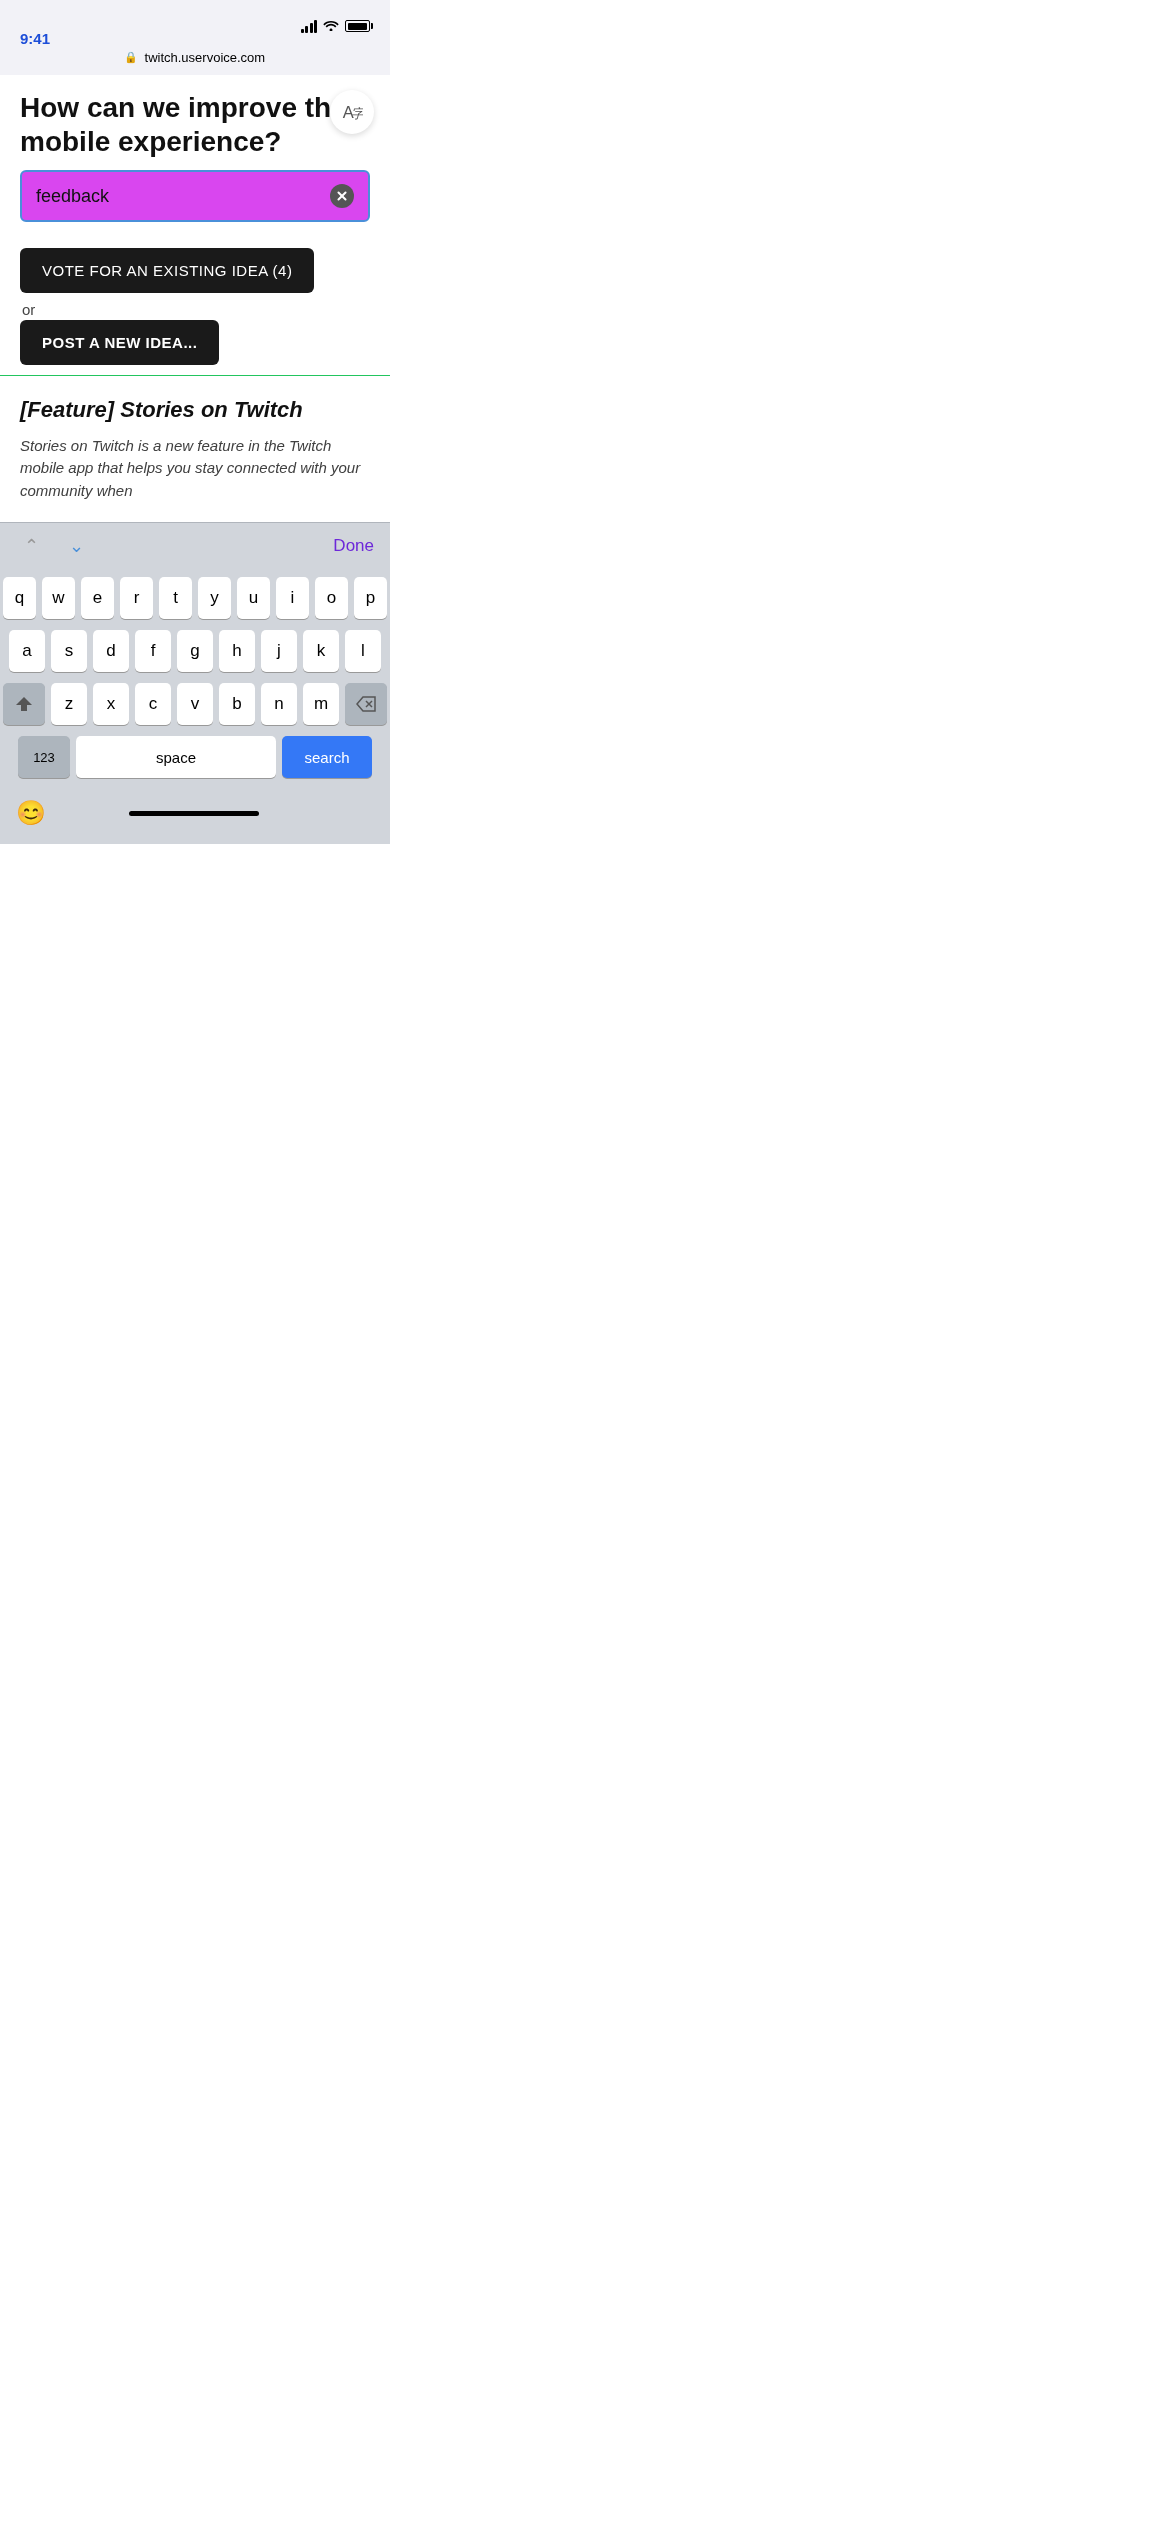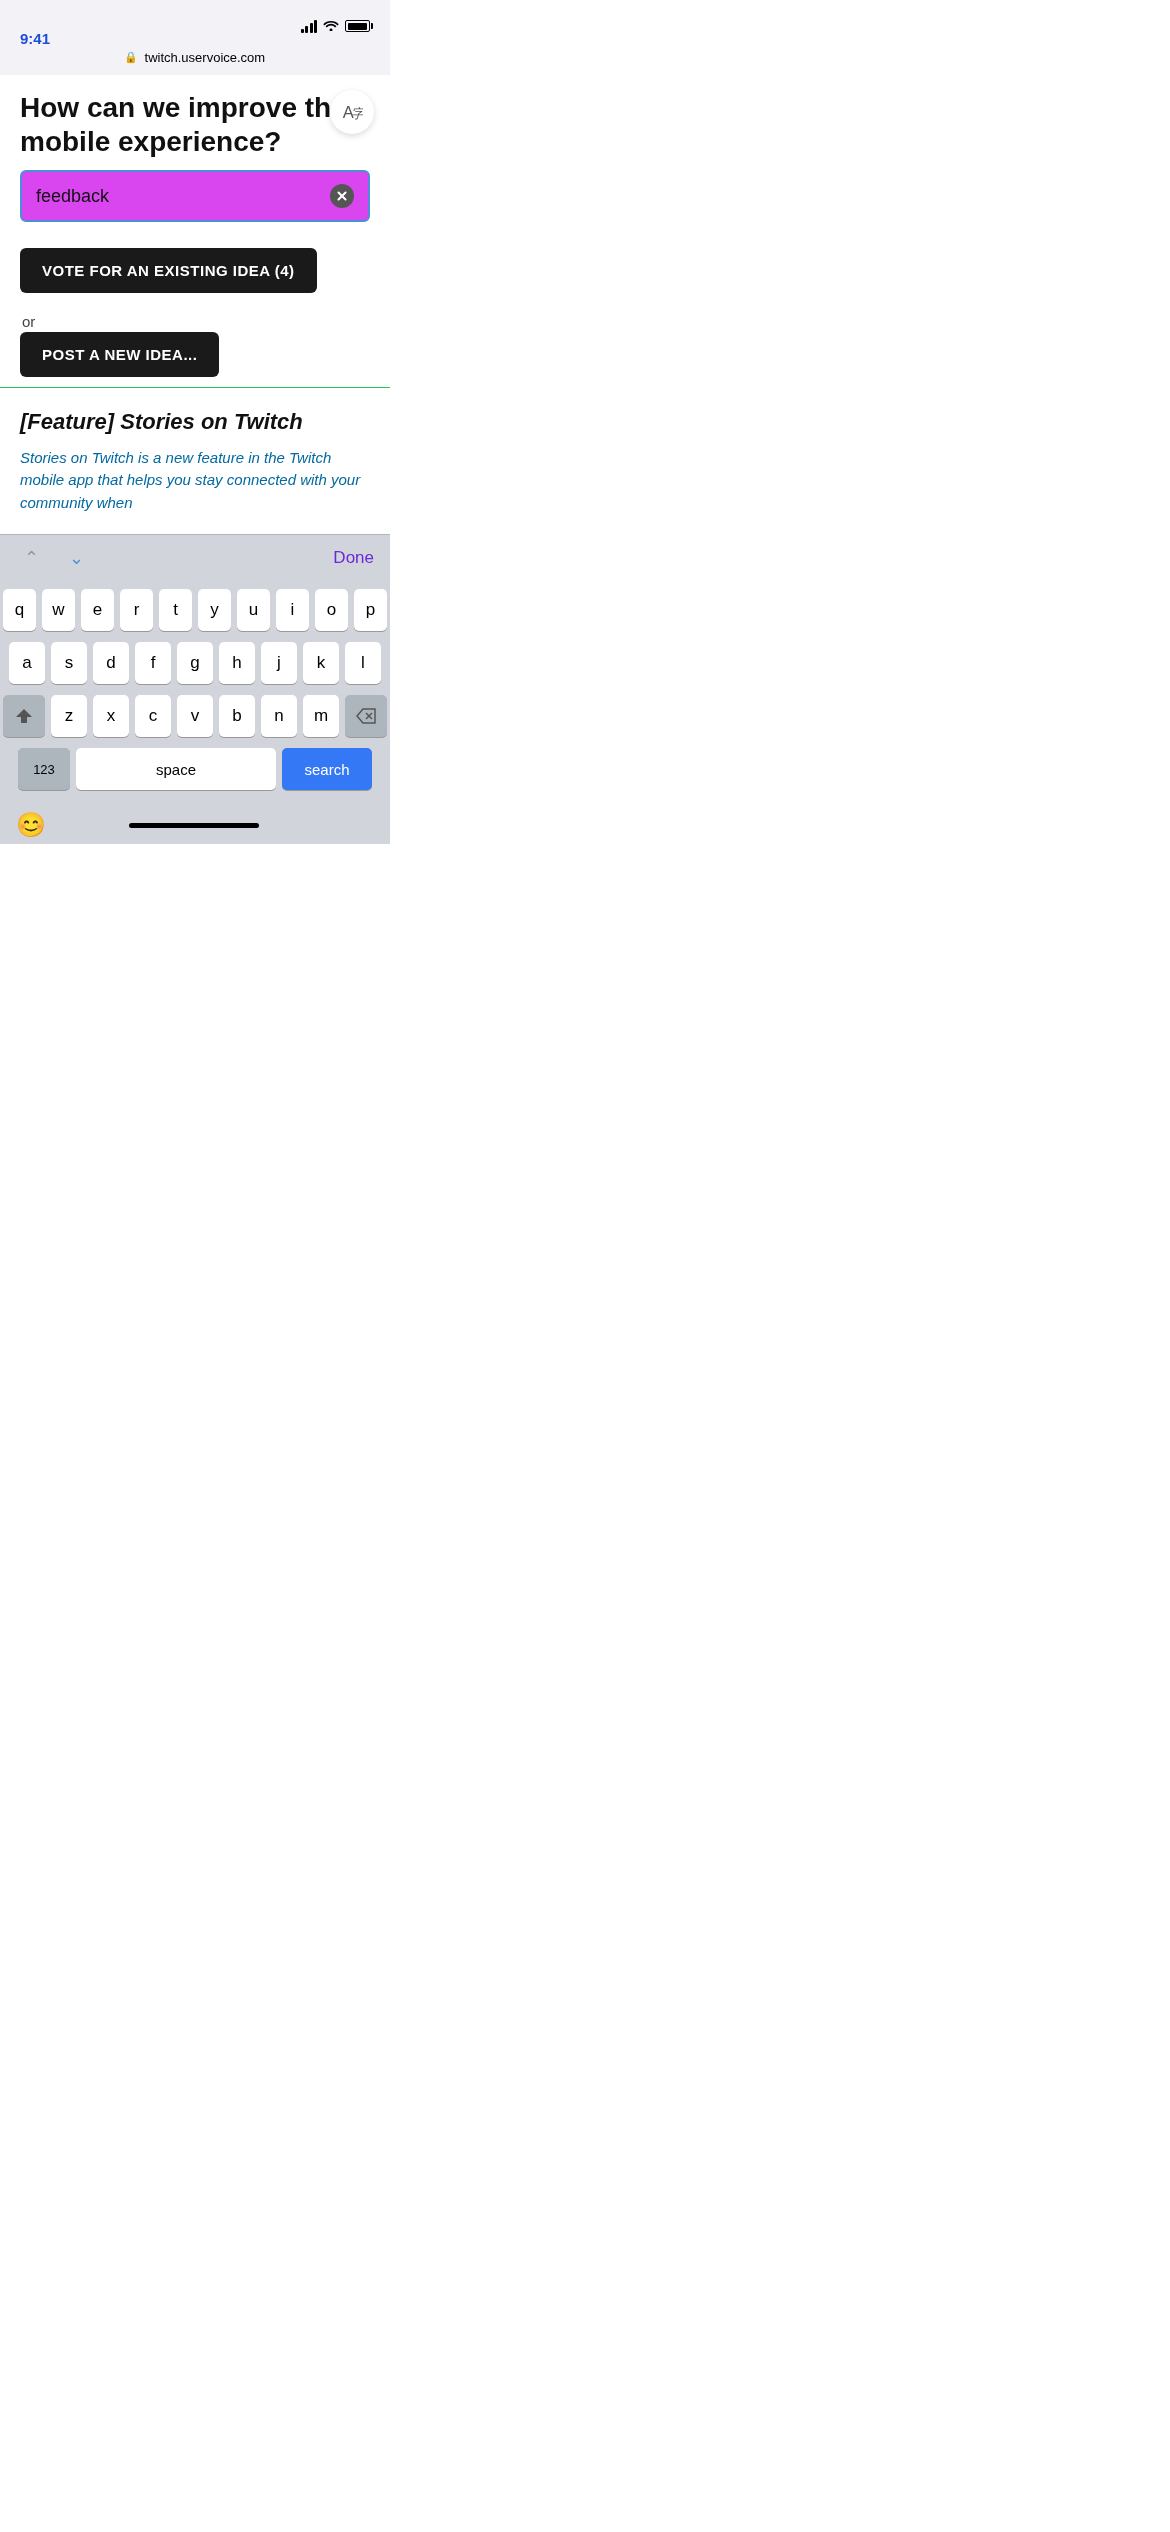--- a/index.html
+++ b/index.html
@@ -169,26 +169,26 @@
 
     
     .action-buttons {
       padding: 16px 20px 10px 20px;
     }
     .btn-vote {
       display: inline-block;
       background: #1a1a1a;
       color: #fff;
       font-size: 15px;
-      font-weight: 700;
+      font-weight: 400;
       letter-spacing: 0.5px;
       padding: 14px 22px;
       border-radius: 6px;
       cursor: pointer;
-      margin-bottom: 20px;
+      margin-bottom: 8px;
       text-transform: uppercase;
     }
     .or-text {
       font-size: 15px;
       color: #444;
       margin-bottom: 2px;
       margin-left: 2px;
     }
     .btn-post {
       display: inline-block;
@@ -212,21 +212,21 @@
     }
     .feature-title {
       font-size: 22px;
       font-weight: 700;
       color: #111;
       margin-bottom: 10px;
       line-height: 1.3;
     }
     .feature-desc {
       font-size: 15px;
-      color: #0369a1;
+      color: #404040;
       line-height: 1.5;
     }
 
     
     .keyboard-toolbar {
       background: #d1d5db;
       padding: 8px 16px;
       display: flex;
       align-items: center;
       justify-content: space-between;

